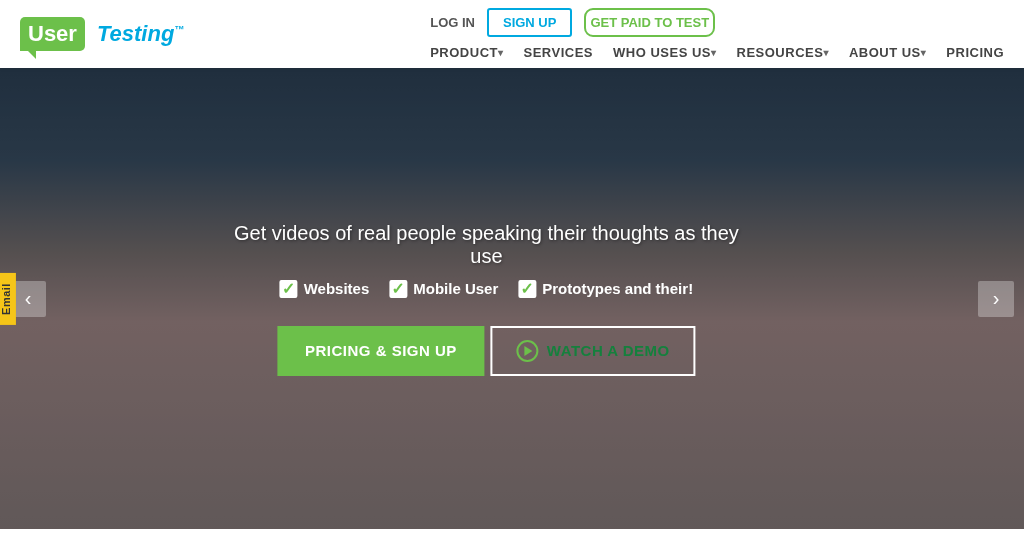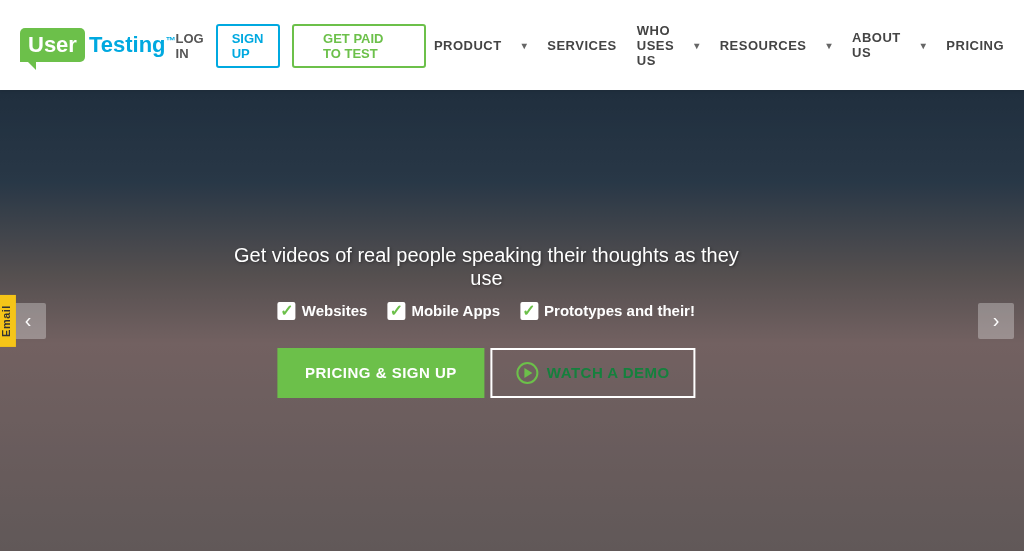--- a/index.html
+++ b/index.html
@@ -1,21 +1,21 @@
 <!DOCTYPE html>
 <html><head>
   <meta charset="utf-8">
   <style>
     * { margin: 0; padding: 0; box-sizing: border-box; }
     body { font-family: 'Arial', sans-serif; width: 1024px; height: 551px; overflow: hidden; }
 
     
     .header {
       background: #fff;
-      height: 90px;
+      height: 68px;
       display: flex;
       align-items: center;
       justify-content: space-between;
       padding: 0 20px;
       position: relative;
       z-index: 10;
       box-shadow: 0 1px 3px rgba(0,0,0,0.1);
     }
 
     .header-left {
@@ -46,33 +46,33 @@
       width: 0;
       height: 0;
       border-left: 8px solid transparent;
       border-top: 8px solid #6cc04a;
     }
 
     .logo-testing {
       color: #00a9e0;
       font-size: 22px;
       font-weight: bold;
-      margin-left: 4px;
+      margin-left: 12px;
+      font-style: italic;
     }
 
     .logo-tm {
       font-size: 10px;
       color: #00a9e0;
       vertical-align: super;
     }
 
     .header-right {
       display: flex;
-      flex-direction: row;
-      align-items: flex-end;
+      flex-direction: column;
       gap: 8px;
     }
 
     .header-top-nav {
       display: flex;
       align-items: center;
       gap: 12px;
     }
 
     .nav-login {
@@ -91,39 +91,39 @@
       padding: 5px 14px;
       cursor: pointer;
       border-radius: 3px;
     }
 
     .nav-get-paid {
       color: #6cc04a;
       font-size: 13px;
       font-weight: bold;
       border: 2px solid #6cc04a;
-      padding: 5px 29px;
-      cursor: pointer;
-      border-radius: 3px;
+      padding: 5px 4px;
+      cursor: pointer;
+      border-radius: 9px;
     }
 
     .header-main-nav {
       display: flex;
       align-items: center;
       gap: 20px;
     }
 
     .nav-item {
       color: #444;
       font-size: 13px;
       font-weight: bold;
       cursor: pointer;
       display: flex;
       align-items: center;
-      gap: 20px;
+      gap: 0;
       text-transform: uppercase;
       letter-spacing: 0.5px;
     }
 
     .nav-item .chevron {
       font-size: 10px;
       color: #666;
     }
 
     
@@ -352,21 +352,21 @@
 
   <div class="hero-content">
     <p class="hero-subtitle">Get videos of real people speaking their thoughts as they use</p>
     <div class="hero-checkboxes">
       <div class="hero-checkbox-item">
         <div class="check-icon">✓</div>
         <span>Websites</span>
       </div>
       <div class="hero-checkbox-item">
         <div class="check-icon">✓</div>
-        <span>Mobile Apps</span>
+        <span>Mobile User</span>
       </div>
       <div class="hero-checkbox-item">
         <div class="check-icon">✓</div>
         <span>Prototypes and their!</span>
       </div>
     </div>
     <div class="hero-buttons">
       <button class="btn-pricing">PRICING &amp; SIGN UP</button>
       <button class="btn-demo">
         <div class="play-circle">

